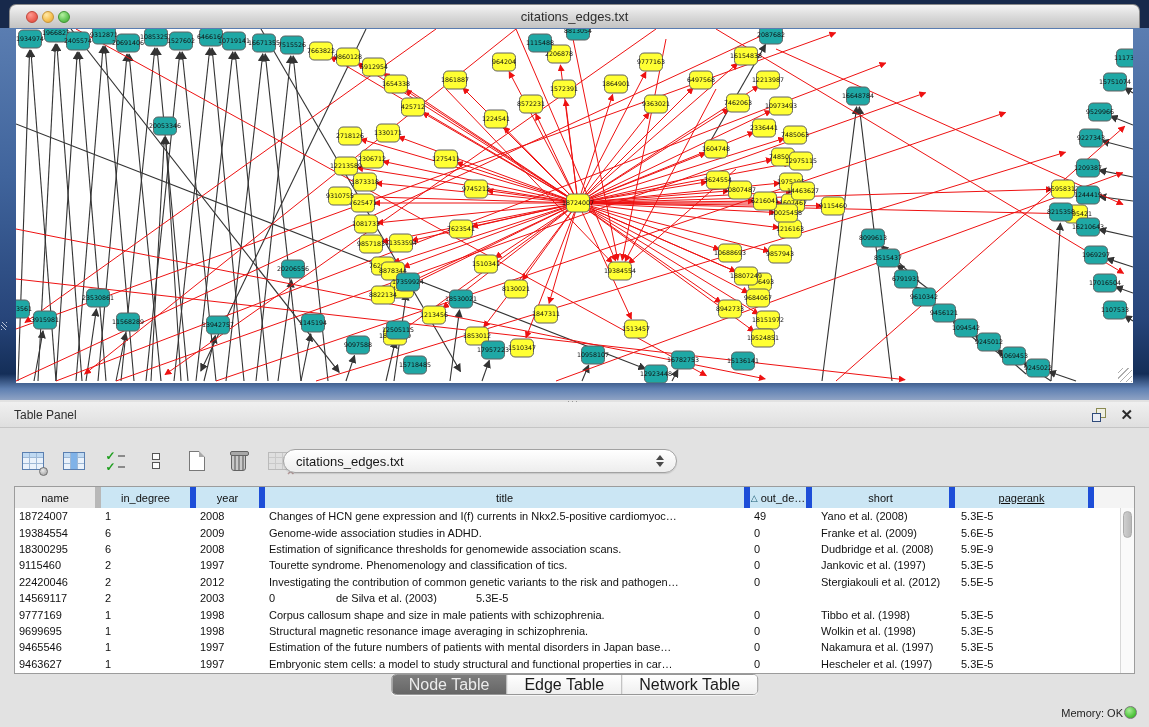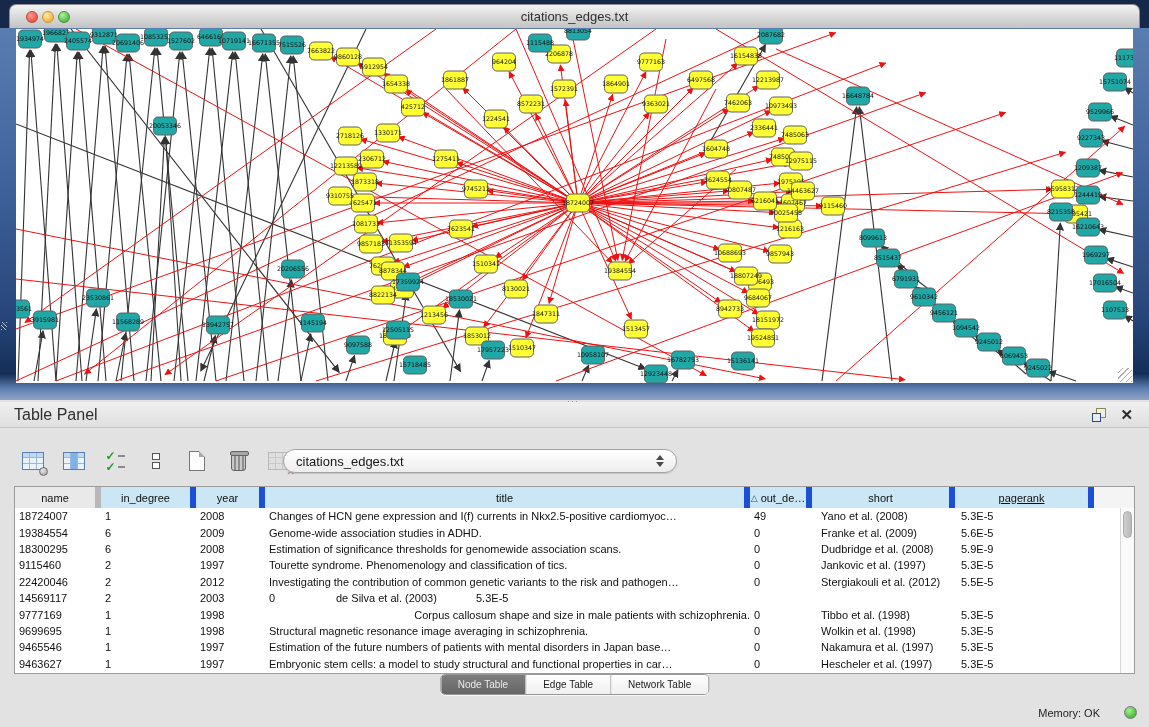--- a/index.html
+++ b/index.html
@@ -44,21 +44,21 @@
 
   
   .tpanel { position:absolute; left:0; top:400px; width:1149px; height:327px; background:#E2E2E2; }
   .tp-grip { position:absolute; left:568px; top:1px; width:12px; height:6px;
     background:repeating-linear-gradient(135deg,#9A9A9A 0 1px,transparent 1px 3px); }
   .tp-header {
     position:absolute; left:0; top:2px; width:1149px; height:26px;
     background:linear-gradient(#F0F0F0,#DFDFDF); border-bottom:1px solid #C5C5C5;
     display:flex; align-items:center;
   }
-  .tp-title { padding-left:14px; font-size:16px; color:#2F2F2F; }
+  .tp-title { padding-left:14px; font-size:12px; color:#2F2F2F; }
   .tp-hicons { margin-left:auto; display:flex; align-items:center; gap:14px; padding-right:16px; }
   .float-icon { position:relative; width:14px; height:13px; }
   .float-icon::before { content:""; position:absolute; left:4px; top:0; width:8px; height:8px;
     border:1px solid #8A8A52; background:#EFEFE2; }
   .float-icon::after { content:""; position:absolute; left:0; top:5px; width:7px; height:7px;
     border:1px solid #2F4A7A; background:#E8ECF4; }
   .close-icon { font-size:15px; font-weight:bold; color:#2B2B2B; line-height:13px; }
 
   .toolbar { position:absolute; left:20px; top:46px; height:30px; display:flex; align-items:center; gap:15px; }
   .tb-icon { position:relative; width:26px; height:26px; display:flex; align-items:center; justify-content:center; }
@@ -131,26 +131,26 @@
     background:#FAFAFA; border-left:1px solid #D8D8D8;
   }
   .vthumb { position:absolute; left:2px; top:3px; width:9px; height:27px;
     background:linear-gradient(90deg,#CFCFCF,#B9B9B9); border:1px solid #ABABAB; border-radius:5px; }
 
   .tabs {
     position:absolute; top:274px; left:50%; transform:translateX(-50%);
     display:flex; height:21px; border:1px solid #979797; border-radius:5px;
     overflow:hidden; background:#FFF; box-shadow:0 1px 0 rgba(255,255,255,.7);
   }
-  .seg { padding:0 17px; font-size:10px; line-height:19px; color:#1A1A1A;
+  .seg { padding:0 17px; font-size:16px; line-height:19px; color:#1A1A1A;
     background:linear-gradient(#FFFFFF,#EFEFEF); border-left:1px solid #B3B3B3; cursor:default; }
   .seg:first-child { border-left:none; }
   .seg.active { background:linear-gradient(#7D7D7D,#666666); color:#ECECEC; border-left:none; }
 
-  .statusbar { position:absolute; right:12px; top:306px; display:flex; align-items:center; gap:24px;margin-left:35px; }
+  .statusbar { position:absolute; right:12px; top:306px; display:flex; align-items:center; gap:1px;margin-left:35px; }
   .mem-label { font-size:11px; color:#1E1E1E; }
   .mem-dot { width:13px; height:13px; border-radius:50%;
     background:radial-gradient(circle at 38% 32%,#A8EE96,#4CC23A 65%,#2F9E22); border:1px solid #787878; }
 </style>
 </head>
 <body>
 
 <div class="gwin">
   <div class="titlebar">
     <span class="tl red"></span>
@@ -956,21 +956,21 @@
           <div class="tcell c1" style="width: 95px;">2</div>
           <div class="tcell c2" style="width: 69px;">2003</div>
           <div class="tcell c4" style="width: 62px;">0</div>
           <div class="tcell c5" style="width: 143px;">de Silva et al. (2003)</div>
           <div class="tcell c6" style="width: 139px;">5.3E-5</div>
         </div>
         <div class="trow">
           <div class="tcell c0" style="width: 86px;">9777169</div>
           <div class="tcell c1" style="width: 95px;">1</div>
           <div class="tcell c2" style="width: 69px;">1998</div>
-          <div class="tcell c3" style="width: 485px; text-align: right;">Corpus callosum shape and size in male patients with schizophrenia.</div>
+          <div class="tcell c3" style="width: 485px;">Corpus callosum shape and size in male patients with schizophrenia.</div>
           <div class="tcell c4" style="width: 62px;">0</div>
           <div class="tcell c5" style="width: 143px;">Tibbo et al. (1998)</div>
           <div class="tcell c6" style="width: 139px;">5.3E-5</div>
         </div>
         <div class="trow">
           <div class="tcell c0" style="width: 86px;">9699695</div>
           <div class="tcell c1" style="width: 95px;">1</div>
           <div class="tcell c2" style="width: 69px;">1998</div>
           <div class="tcell c3" style="width: 485px;">Structural magnetic resonance image averaging in schizophrenia.</div>
           <div class="tcell c4" style="width: 62px;">0</div>

